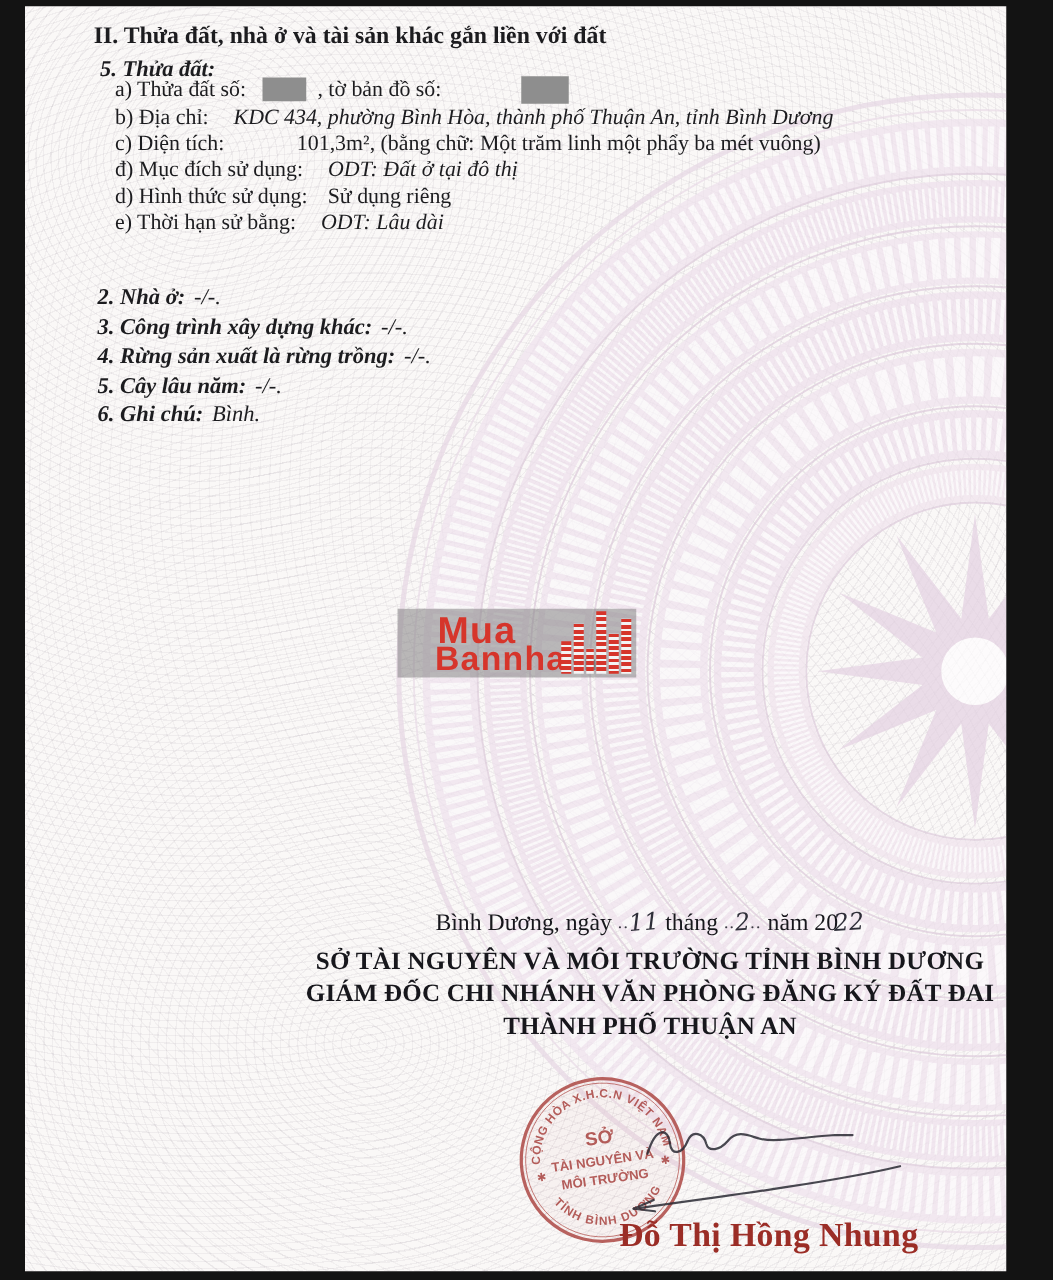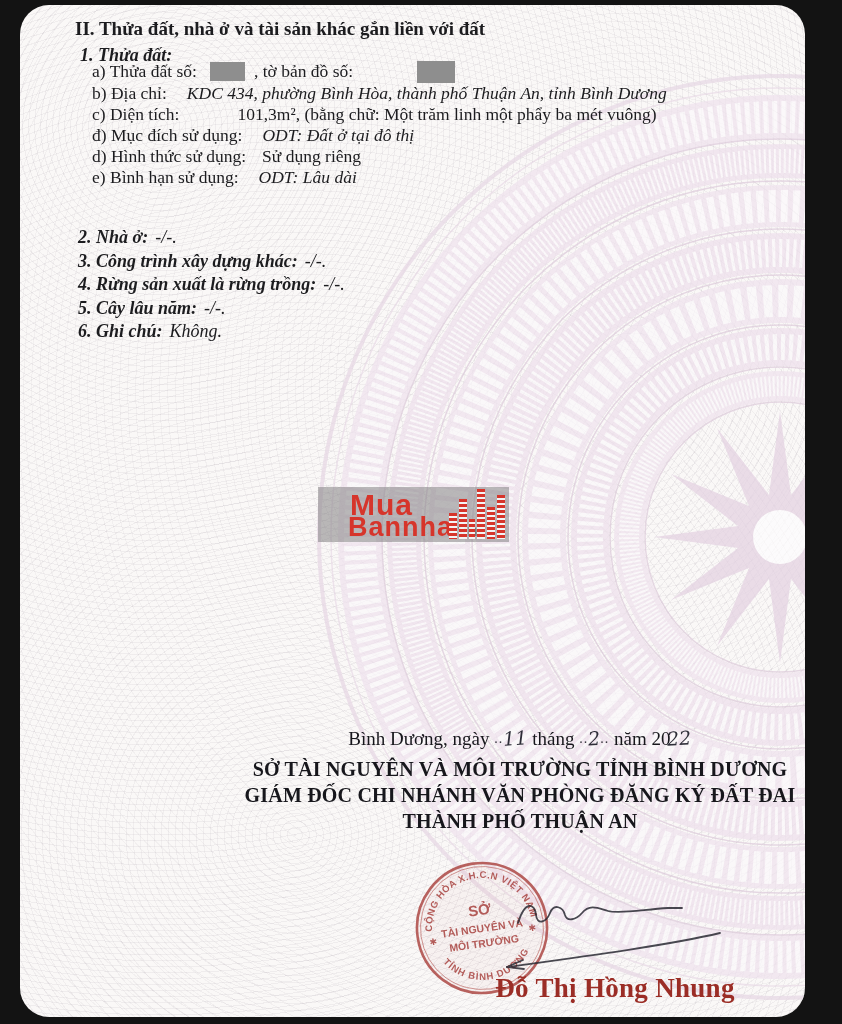--- a/index.html
+++ b/index.html
@@ -9,21 +9,20 @@
     font-family:"Liberation Serif", serif;
   }
   .paper{
     position:absolute;left:20px;top:5px;width:785px;height:1012px;
     background-color:#faf8f7;
     background-image:
       repeating-radial-gradient(circle at 18% 12%, rgba(145,135,150,0.10) 0 1px, transparent 1px 6px),
       repeating-radial-gradient(circle at 78% 38%, rgba(150,140,152,0.08) 0 1px, transparent 1px 8px),
       repeating-radial-gradient(circle at 35% 82%, rgba(142,132,146,0.09) 0 1px, transparent 1px 7px);
     overflow:hidden;
-    border-radius:29px;
   }
   .drum{position:absolute;left:0;top:0;pointer-events:none;}
   .content{position:absolute;left:0;top:0;width:785px;height:1012px;color:#1c1c1f;}
 
   .sec-title{position:absolute;left:55px;top:13px;font-size:19px;font-weight:bold;white-space:nowrap;}
   .parcel-heading{position:absolute;left:60px;top:40px;font-size:18px;font-weight:bold;font-style:italic;}
   .parcel-lines{position:absolute;left:72px;top:56px;width:700px;font-size:17.5px;line-height:21px;}
   .pline{white-space:nowrap;}
   .pline.wrap{white-space:normal;width:690px;padding-left:25px;text-indent:-25px;}
   .redact{display:inline-block;background:#8e8e8e;vertical-align:-4px;}
@@ -99,58 +98,58 @@
       <circle cx="760" cy="532" r="135" fill="none" stroke="#ddcbdb" stroke-width="1.5"></circle>
 
       <polygon points="886,532 803,521 869,469 791,501 823,423 771,490 760,406 749,490 697,423 729,501 651,469 718,521 634,532 718,543 651,595 729,563 697,641 749,574 760,658 771,574 823,641 791,563 869,595 803,543" fill="#e4d2e2"></polygon>
       <circle cx="760" cy="532" r="27" fill="#ffffff" opacity="0.95"></circle>
     </g>
   </svg>
 
   <div class="content">
 
     <div class="sec-title">II. Thửa đất, nhà ở và tài sản khác gắn liền với đất</div>
-    <div class="parcel-heading">1. Thửa đất:</div>
+    <div class="parcel-heading">5. Thửa đất:</div>
 
     <div class="parcel-lines">
       <div class="pline">
         <span>a) Thửa đất số:</span><span class="redact r1"></span><span class="gap-a2">, tờ bản đồ số:</span><span class="redact r2"></span>
       </div>
       <div class="pline">
         <span>b) Địa chỉ:</span><span class="val">KDC 434, phường Bình Hòa, thành phố Thuận An, tỉnh Bình Dương</span>
       </div>
       <div class="pline">
         <span>c) Diện tích:</span><span class="val-c">101,3m², (bằng chữ: Một trăm linh một phẩy ba mét vuông)</span>
       </div>
       <div class="pline">
         <span>đ) Mục đích sử dụng:</span><span class="val">ODT: Đất ở tại đô thị</span>
       </div>
       <div class="pline">
         <span>d) Hình thức sử dụng:</span><span class="val-d">Sử dụng riêng</span>
       </div>
       <div class="pline">
-        <span>e) Bình hạn sử dụng:</span><span class="val">ODT: Lâu dài</span>
+        <span>e) Thời hạn sử bằng:</span><span class="val">ODT: Lâu dài</span>
       </div>
     </div>
 
     <div class="other-items">
       <div class="oline">
         <span class="olabel">2. Nhà ở:</span><span class="oval">-/-.</span>
       </div>
       <div class="oline">
         <span class="olabel">3. Công trình xây dựng khác:</span><span class="oval">-/-.</span>
       </div>
       <div class="oline">
         <span class="olabel">4. Rừng sản xuất là rừng trồng:</span><span class="oval">-/-.</span>
       </div>
       <div class="oline">
         <span class="olabel">5. Cây lâu năm:</span><span class="oval">-/-.</span>
       </div>
       <div class="oline">
-        <span class="olabel">6. Ghi chú:</span><span class="oval">Không.</span>
+        <span class="olabel">6. Ghi chú:</span><span class="oval">Bình.</span>
       </div>
     </div>
 
     <div class="wm">
       <div class="wm-line1">Mua</div>
       <div class="wm-line2"><span>Bannha</span><span class="wm-vn">.vn</span></div>
       <div class="wm-city">
         <div class="bar b1"></div>
         <div class="bar b2"></div>
         <div class="bar b3"></div>

